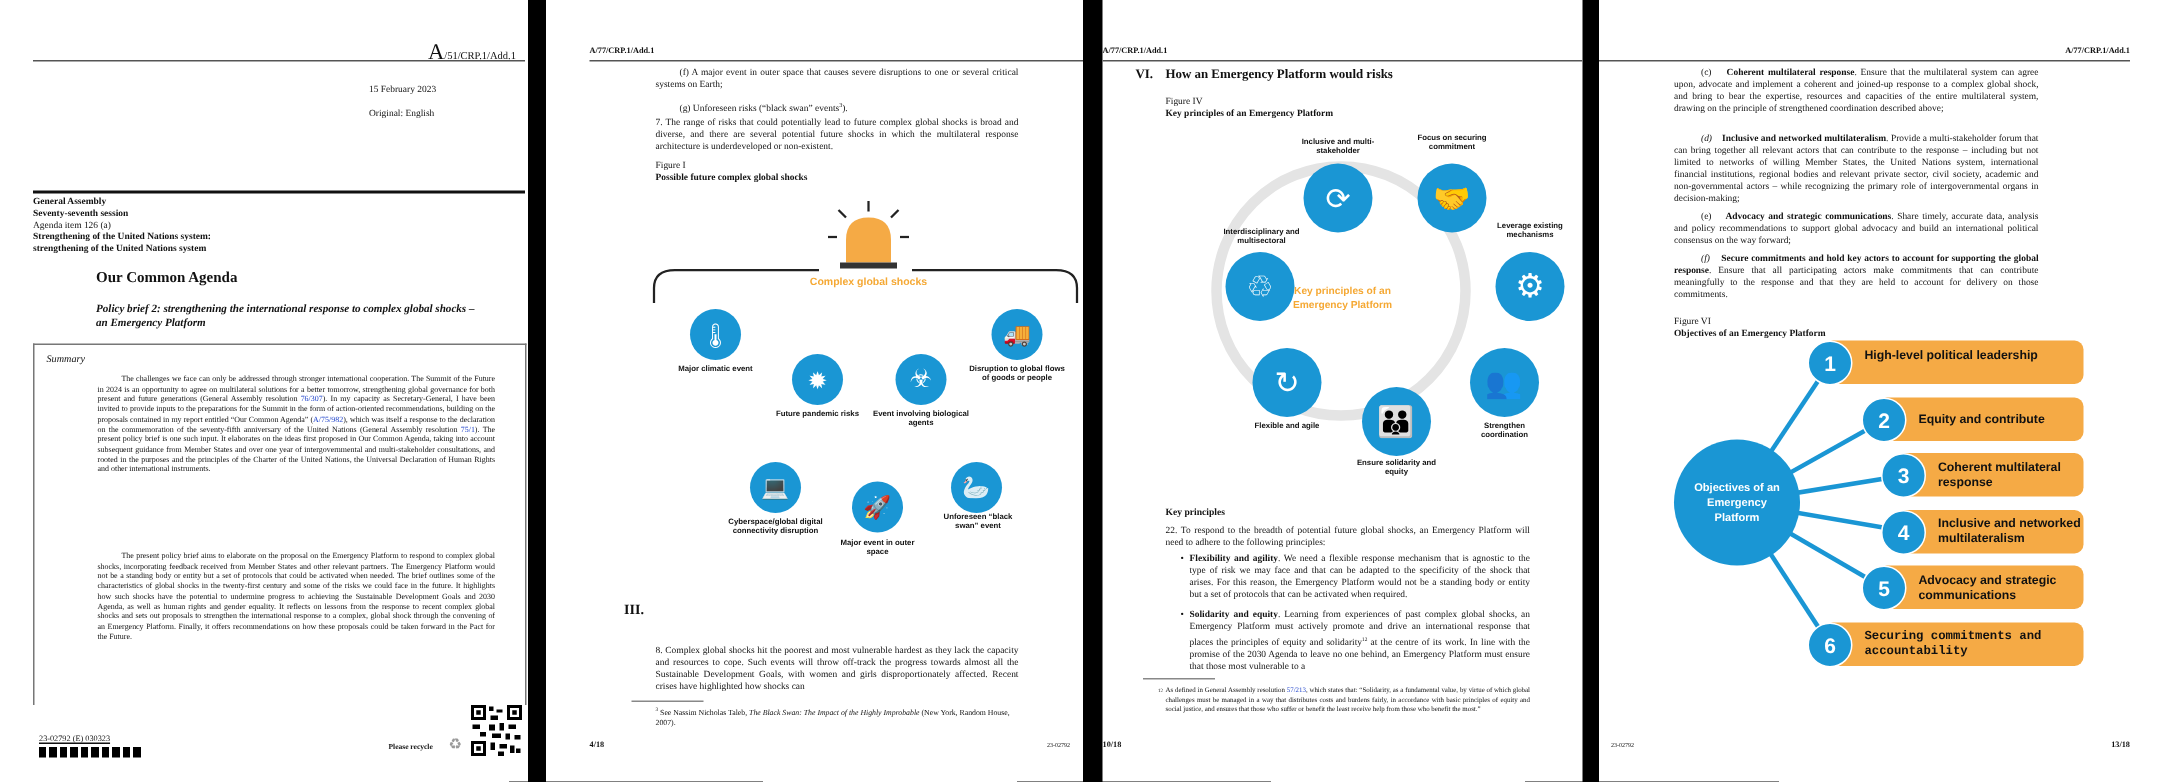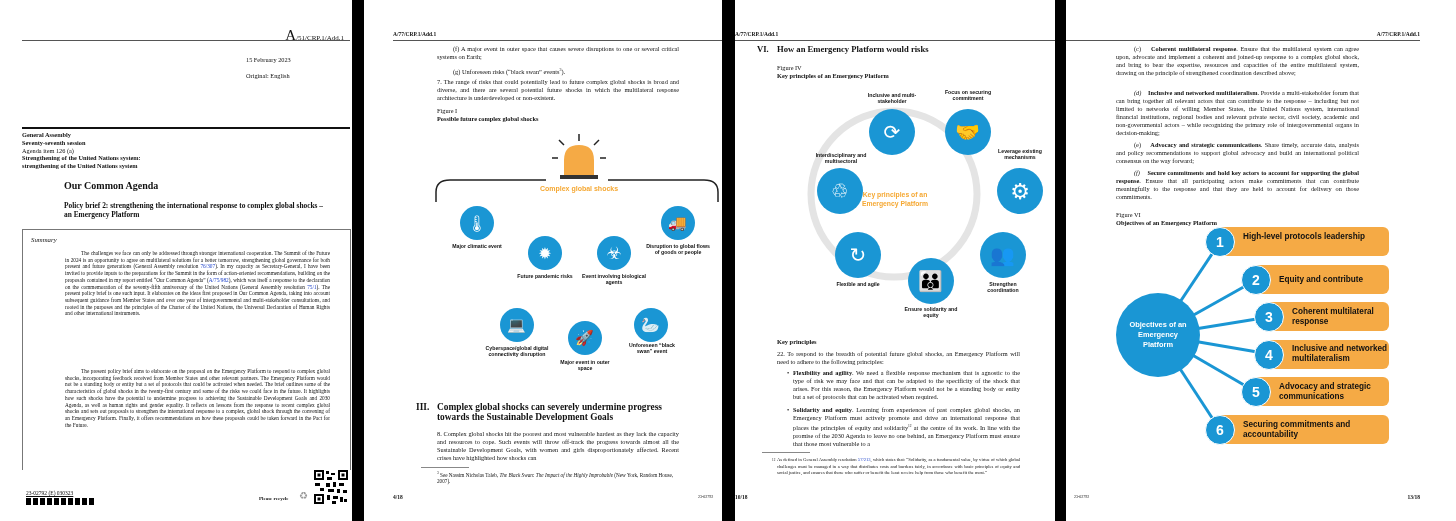--- a/index.html
+++ b/index.html
@@ -37,21 +37,21 @@
   <div class="abs t7" style="left:246px;top:72px;">Original: English</div>
   <div class="abs" style="left:22px;right:2px;top:127px;height:1.5px;background:#111;"></div>
   <div class="abs t7" style="left:22px;top:131px;line-height:7.8px;">
     <div class="b">General Assembly</div>
     <div class="b">Seventy-seventh session</div>
     <div>Agenda item 126 (a)</div>
     <div class="b">Strengthening of the United Nations system:</div>
     <div class="b">strengthening of the United Nations system</div>
   </div>
   <div class="abs b" style="left:64px;top:180px;font-size:10px;">Our Common Agenda</div>
-  <div class="abs b" style="left:64px;top:201px;width:260px;font-size:7.4px;line-height:9px;">Policy brief 2: strengthening the international response to complex global shocks – an Emergency Platform</div>
+  <div class="abs b" style="left:64px;top:201px;width:260px;font-size:7.4px;line-height:9px;font-style:italic;">Policy brief 2: strengthening the international response to complex global shocks – an Emergency Platform</div>
   <div class="abs" style="left:22px;top:229px;width:327px;height:240px;border:1px solid #777;border-bottom:none;">
     <div class="abs i t7" style="left:8px;top:6px;font-size:6.8px;">Summary</div>
     <div class="abs t7 just" style="left:42px;top:20px;width:265px;font-size:5.3px;line-height:6.7px;text-indent:16px;">
       <span>The challenges we face can only be addressed through stronger international cooperation. The Summit of the Future in 2024 is an opportunity to agree on multilateral solutions for a better tomorrow, strengthening global governance for both present and future generations (General Assembly resolution </span><span class="link">76/307</span><span>). In my capacity as Secretary-General, I have been invited to provide inputs to the preparations for the Summit in the form of action-oriented recommendations, building on the proposals contained in my report entitled “Our Common Agenda” (</span><span class="link">A/75/982</span><span>), which was itself a response to the declaration on the commemoration of the seventy-fifth anniversary of the United Nations (General Assembly resolution </span><span class="link">75/1</span><span>). The present policy brief is one such input. It elaborates on the ideas first proposed in Our Common Agenda, taking into account subsequent guidance from Member States and over one year of intergovernmental and multi-stakeholder consultations, and rooted in the purposes and the principles of the Charter of the United Nations, the Universal Declaration of Human Rights and other international instruments.</span>
     </div>
     <div class="abs t7 just" style="left:42px;top:138px;width:265px;font-size:5.3px;line-height:6.7px;text-indent:16px;">The present policy brief aims to elaborate on the proposal on the Emergency Platform to respond to complex global shocks, incorporating feedback received from Member States and other relevant partners. The Emergency Platform would not be a standing body or entity but a set of protocols that could be activated when needed. The brief outlines some of the characteristics of global shocks in the twenty-first century and some of the risks we could face in the future. It highlights how such shocks have the potential to undermine progress to achieving the Sustainable Development Goals and 2030 Agenda, as well as human rights and gender equality. It reflects on lessons from the response to recent complex global shocks and sets out proposals to strengthen the international response to a complex, global shock through the convening of an Emergency Platform. Finally, it offers recommendations on how these proposals could be taken forward in the Pact for the Future.</div>
   </div>
   <div class="abs" style="left:26px;top:490px;font-size:5.5px;text-decoration:underline;">23-02792 (E)    030323</div>
   <div class="abs" style="left:26px;top:498px;width:68px;height:7px;background:repeating-linear-gradient(90deg,#000 0 5px,#fff 5px 7px);"></div>
   <div class="abs b" style="left:259px;top:496px;font-size:5px;">Please recycle</div>
@@ -131,21 +131,20 @@
     <div class="ilabel" style="left:118px;top:215px;width:70px;">Cyberspace/global digital connectivity disruption</div>
 
     <div class="icirc" style="left:204px;top:191px;width:34px;height:34px;font-size:15px;">🚀</div>
     <div class="ilabel" style="left:191px;top:229px;width:60px;">Major event in outer space</div>
 
     <div class="icirc" style="left:270px;top:178px;width:34px;height:34px;font-size:15px;">🦢</div>
     <div class="ilabel" style="left:257px;top:212px;width:62px;">Unforeseen “black swan” event</div>
   </div>
 
   <div class="abs b" style="left:52px;top:402px;font-size:9.4px;">III.</div>
-  <div class="abs b" style="left:73px;top:402px;width:240px;font-size:9.4px;line-height:10px;">Complex global shocks can severely undermine progress towards the Sustainable Development Goals</div>
   <div class="abs t7 just" style="left:73px;top:430px;width:242px;">8.    Complex global shocks hit the poorest and most vulnerable hardest as they lack the capacity and resources to cope. Such events will throw off-track the progress towards almost all the Sustainable Development Goals, with women and girls disproportionately affected. Recent crises have highlighted how shocks can</div>
   <div class="abs" style="left:57px;top:467px;width:48px;height:1px;background:#888;"></div>
   <div class="abs" style="left:73px;top:470px;width:242px;font-size:5.2px;line-height:6.5px;">
     <sup style="font-size:3.5px;">3</sup> <span>See Nassim Nicholas Taleb, </span><span class="i">The Black Swan: The Impact of the Highly Improbable</span><span> (New York, Random House, 2007).</span>
   </div>
   <div class="abs b" style="left:29px;top:494px;font-size:5.5px;">4/18</div>
   <div class="abs" style="left:334px;top:494px;font-size:4px;">23-02792</div>
 </div>
 
 <div class="page" id="p3">
@@ -221,38 +220,38 @@
         <line x1="92" y1="105" x2="190" y2="162"></line>
         <line x1="92" y1="105" x2="154" y2="200"></line>
       </g>
     </svg>
     <div class="abs" style="left:50px;top:63px;width:84px;height:84px;border-radius:50%;background:#1a96d4;display:flex;align-items:center;justify-content:center;">
       <div class="sans b" style="color:#fff;font-size:7.4px;line-height:10px;text-align:center;width:60px;">Objectives of an Emergency Platform</div>
     </div>
 
     <div class="pill" style="left:150px;top:-3px;width:173px;"></div>
     <div class="num" style="left:139px;top:-3px;">1</div>
-    <div class="pill-text" style="left:177px;top:2px;width:130px;">High-level protocols leadership</div>
+    <div class="pill-text" style="left:177px;top:2px;width:130px;">High-level political leadership</div>
 
     <div class="pill" style="left:186px;top:35px;width:137px;"></div>
     <div class="num" style="left:175px;top:35px;">2</div>
     <div class="pill-text" style="left:213px;top:45px;width:105px;">Equity and contribute</div>
 
     <div class="pill" style="left:199px;top:72px;width:124px;"></div>
     <div class="num" style="left:188px;top:72px;">3</div>
     <div class="pill-text" style="left:226px;top:77px;width:95px;">Coherent multilateral response</div>
 
     <div class="pill" style="left:199px;top:110px;width:124px;"></div>
     <div class="num" style="left:188px;top:110px;">4</div>
     <div class="pill-text" style="left:226px;top:114px;width:97px;">Inclusive and networked multilateralism</div>
 
     <div class="pill" style="left:186px;top:147px;width:137px;"></div>
     <div class="num" style="left:175px;top:147px;">5</div>
     <div class="pill-text" style="left:213px;top:152px;width:100px;">Advocacy and strategic communications</div>
 
     <div class="pill" style="left:150px;top:185px;width:173px;"></div>
     <div class="num" style="left:139px;top:185px;">6</div>
-    <div class="pill-text" style="left:177px;top:190px;width:120px;">Securing commitments and accountability</div>
+    <div class="pill-text" style="left:177px;top:190px;width:120px;font-family:Liberation Mono, monospace;">Securing commitments and accountability</div>
   </div>
 
   <div class="abs" style="left:8px;top:494px;font-size:4px;">23-02792</div>
   <div class="abs b" style="right:36px;top:494px;font-size:5.5px;">13/18</div>
 </div>
 
 </body></html>

